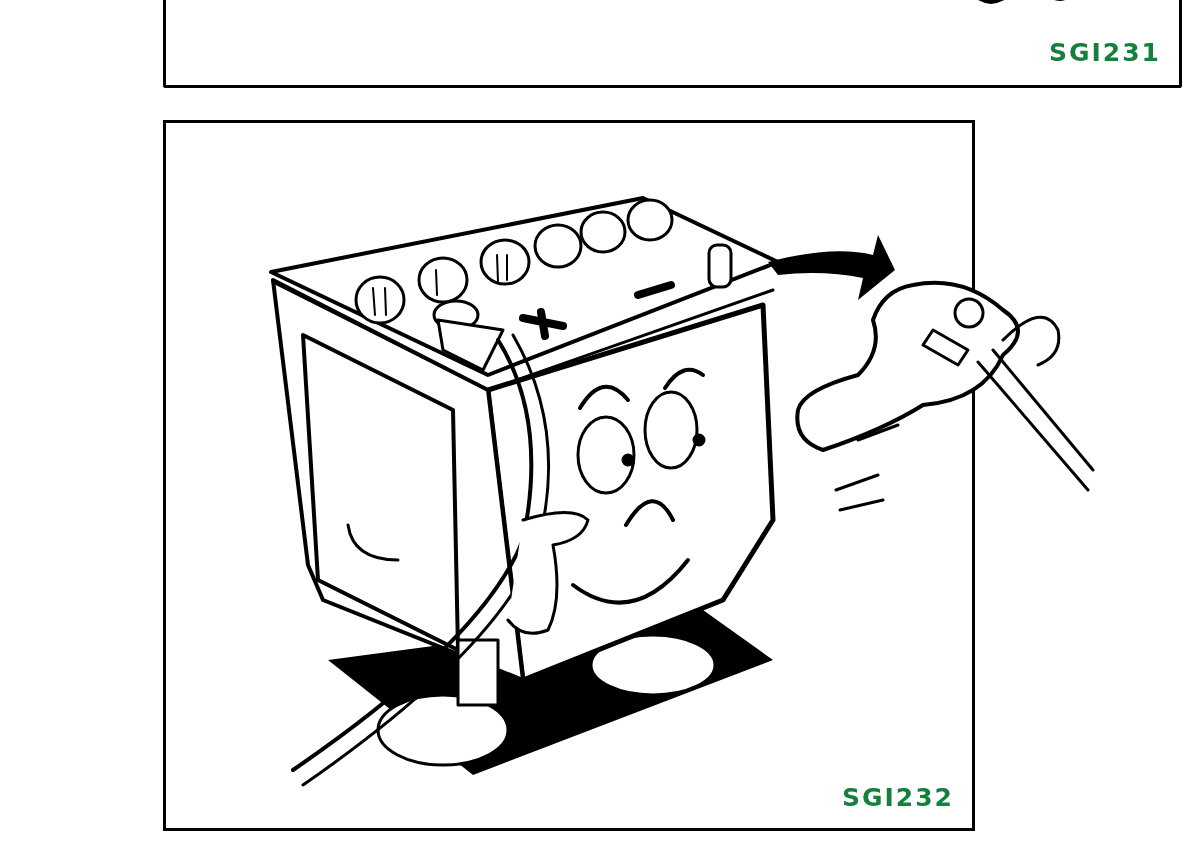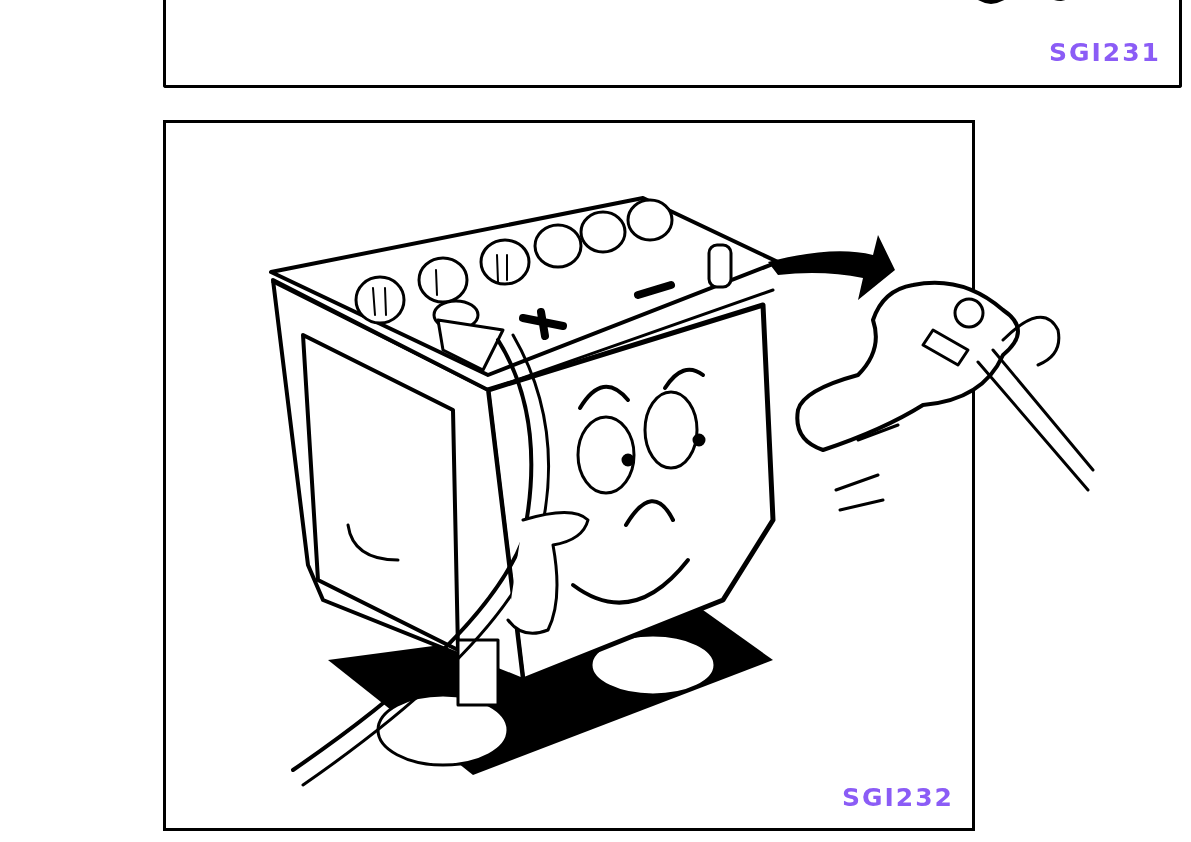--- a/index.html
+++ b/index.html
@@ -2,21 +2,21 @@
 <html><head>
 <meta charset="utf-8">
 <style>
   html, body { margin:0; padding:0; background:#ffffff; }
   body { width:1191px; height:842px; position:relative; overflow:hidden;
          font-family:"Liberation Sans", sans-serif; color:#000; }
   .figure-frame { position:absolute; border:3px solid #000; background:#fff; box-sizing:border-box; }
   #fig-top { left:163px; top:-20px; width:1019px; height:108px; border-top:none; border-radius:0 0 3px 3px; }
   #fig-bottom { left:163px; top:120px; width:812px; height:711px; border-radius:0;padding-left:24px; }
   .fig-label { position:absolute; font-family:"DejaVu Sans", sans-serif; font-weight:bold;
-               font-size:25px; letter-spacing:2px; color:#8b5cf6; }
+               font-size:25px; letter-spacing:2px; color:#15803d; }
   #fig-top .fig-label { right:18px; bottom:18px; }
   #fig-bottom .fig-label { right:18px; bottom:16px; }
   .top-blob { position:absolute; }
   svg.illus { position:absolute; left:0; top:0; }
 </style>
 </head>
 <body>
 
 <div id="fig-top" class="figure-frame">
   <svg class="top-blob" style="left:795px;top:0px" width="130" height="36" viewBox="0 0 130 36">

